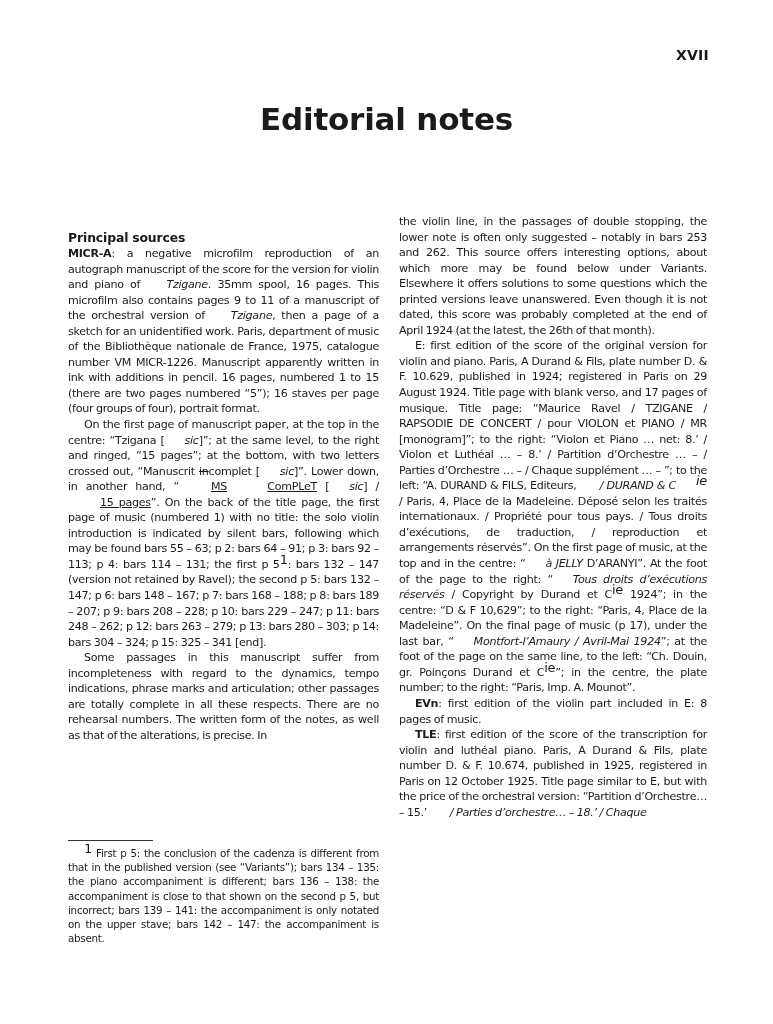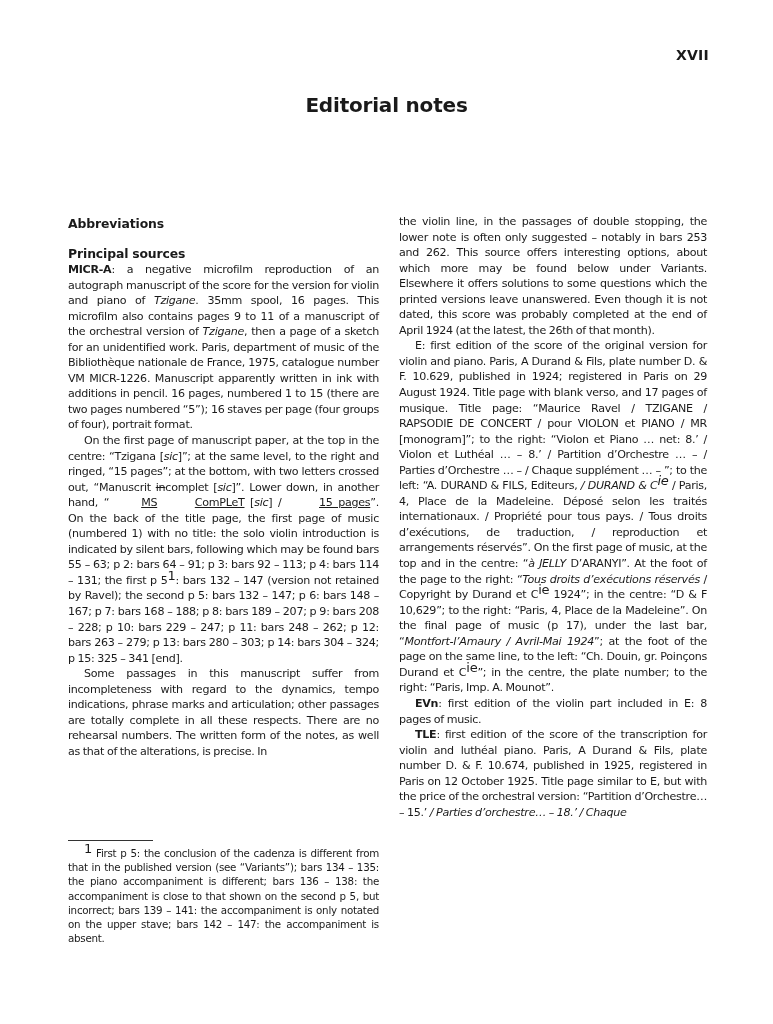--- a/index.html
+++ b/index.html
@@ -7,60 +7,59 @@
     width: 773px; height: 1024px; position: relative; overflow: hidden;
     font-family: "DejaVu Sans", sans-serif; color: #1a1a1a;
   }
   .page-number {
     position: absolute; top: 47px; left: 676px;
     font-family: "DejaVu Sans", sans-serif; font-weight: bold; font-size: 14px;
     letter-spacing: 0.2px;
   }
   .title {
     position: absolute; top: 80px; left: 0; width: 773px; text-align: center;
-    font-family: "DejaVu Sans", sans-serif; font-weight: bold; font-size: 20px;
+    font-family: "DejaVu Sans", sans-serif; font-weight: bold; font-size: 31px;
     letter-spacing: -0.2px;
   }
   .col {
     position: absolute; top: 216px;
     font-size: 11.1px; line-height: 15.55px; text-align: justify;
     letter-spacing: -0.28px; word-spacing: -0.5px;
   }
   .col-left { left: 68px; width: 311px; }
   .col-right { left: 399px; width: 308px; top: 214px; }
   .heading {
     font-weight: bold; font-size: 12.4px; line-height: 16px; margin: 0;
     letter-spacing: -0.1px;
   }
   p { margin: 0; }
   .indent { text-indent: 16px; }
   .gap { height: 14px; }
   .b { font-weight: bold; }
-  .i { font-style: italic; }
+  .i { font-style: italic; margin-left: 20px; }
   .u { text-decoration: underline; padding-left: 32px; }
   .s { text-decoration: line-through; }
   sup { font-size: 13px; line-height: 0; vertical-align: 4px; }
   .footnote-rule {
     position: absolute; left: 68px; top: 840px; width: 85px; height: 0;
     border-top: 1px solid #333;
   }
   .footnote {
     position: absolute; left: 68px; top: 846px; width: 311px;
     font-size: 10.3px; line-height: 14.2px; text-align: justify;
     letter-spacing: -0.25px; word-spacing: -0.4px;
   }
 </style>
 </head>
 <body>
 
 <div class="page-number">XVII</div>
 <h1 class="title">Editorial notes</h1>
 
 <div class="col col-left">
-  <h2 class="heading">Abbreviations</h2>
   <div class="gap"></div>
   <h2 class="heading">Principal sources</h2>
   <p><span class="b">MICR-A</span><span>: a negative microfilm reproduction of an autograph manuscript of the score for the version for violin and piano of </span><span class="i">Tzigane</span><span>. 35mm spool, 16 pages. This microfilm also contains pages 9 to 11 of a manuscript of the orchestral version of </span><span class="i">Tzigane</span><span>, then a page of a sketch for an unidentified work. Paris, department of music of the Bibliothèque nationale de France, 1975, catalogue number VM MICR-1226. Manuscript apparently written in ink with additions in pencil. 16 pages, numbered 1 to 15 (there are two pages numbered “5”); 16 staves per page (four groups of four), portrait format.</span></p>
   <p class="indent"><span>On the first page of manuscript paper, at the top in the centre: “Tzigana [</span><span class="i">sic</span><span>]”; at the same level, to the right and ringed, “15 pages”; at the bottom, with two letters crossed out, “Manuscrit </span><span class="s">in</span><span>complet [</span><span class="i">sic</span><span>]”. Lower down, in another hand, “</span><span class="u">MS</span><span> </span><span class="u">ComPLeT</span><span> [</span><span class="i">sic</span><span>] / </span><span class="u">15 pages</span><span>”. On the back of the title page, the first page of music (numbered 1) with no title: the solo violin introduction is indicated by silent bars, following which may be found bars 55 – 63; p 2: bars 64 – 91; p 3: bars 92 – 113; p 4: bars 114 – 131; the first p 5</span><sup>1</sup><span>: bars 132 – 147 (version not retained by Ravel); the second p 5: bars 132 – 147; p 6: bars 148 – 167; p 7: bars 168 – 188; p 8: bars 189 – 207; p 9: bars 208 – 228; p 10: bars 229 – 247; p 11: bars 248 – 262; p 12: bars 263 – 279; p 13: bars 280 – 303; p 14: bars 304 – 324; p 15: 325 – 341 [end].</span></p>
   <p class="indent">Some passages in this manuscript suffer from incompleteness with regard to the dynamics, tempo indications, phrase marks and articulation; other passages are totally complete in all these respects. There are no rehearsal numbers. The written form of the notes, as well as that of the alterations, is precise. In</p>
 </div>
 
 <div class="footnote-rule"></div>
 <div class="footnote">
   <p class="indent"><sup>1</sup><span> First p 5: the conclusion of the cadenza is different from that in the published version (see “Variants”); bars 134 – 135: the piano accompaniment is different; bars 136 – 138: the accompaniment is close to that shown on the second p 5, but incorrect; bars 139 – 141: the accompaniment is only notated on the upper stave; bars 142 – 147: the accompaniment is absent.</span></p>

